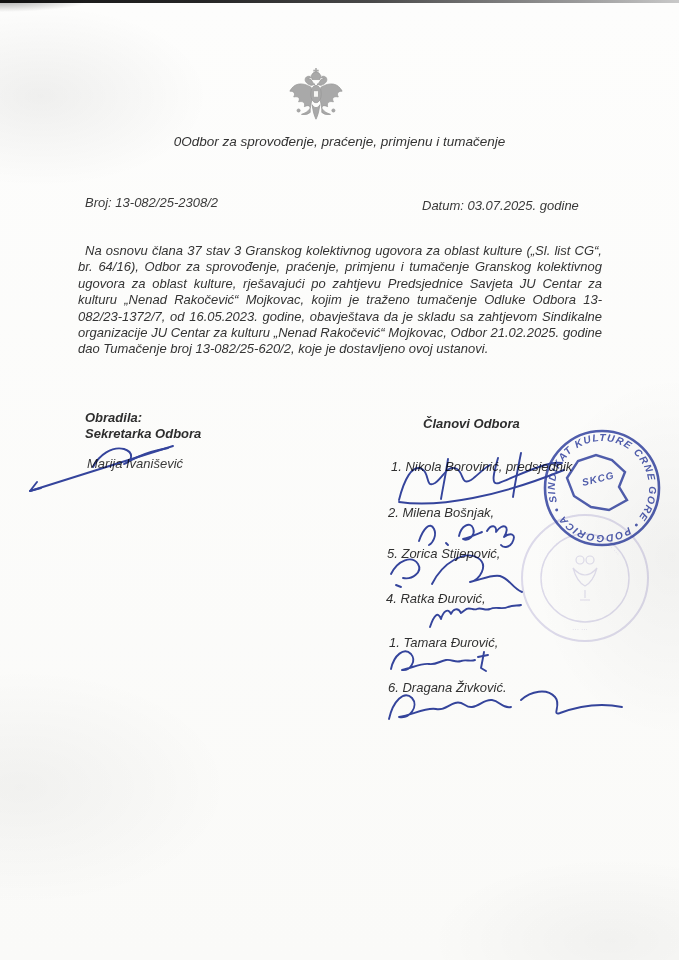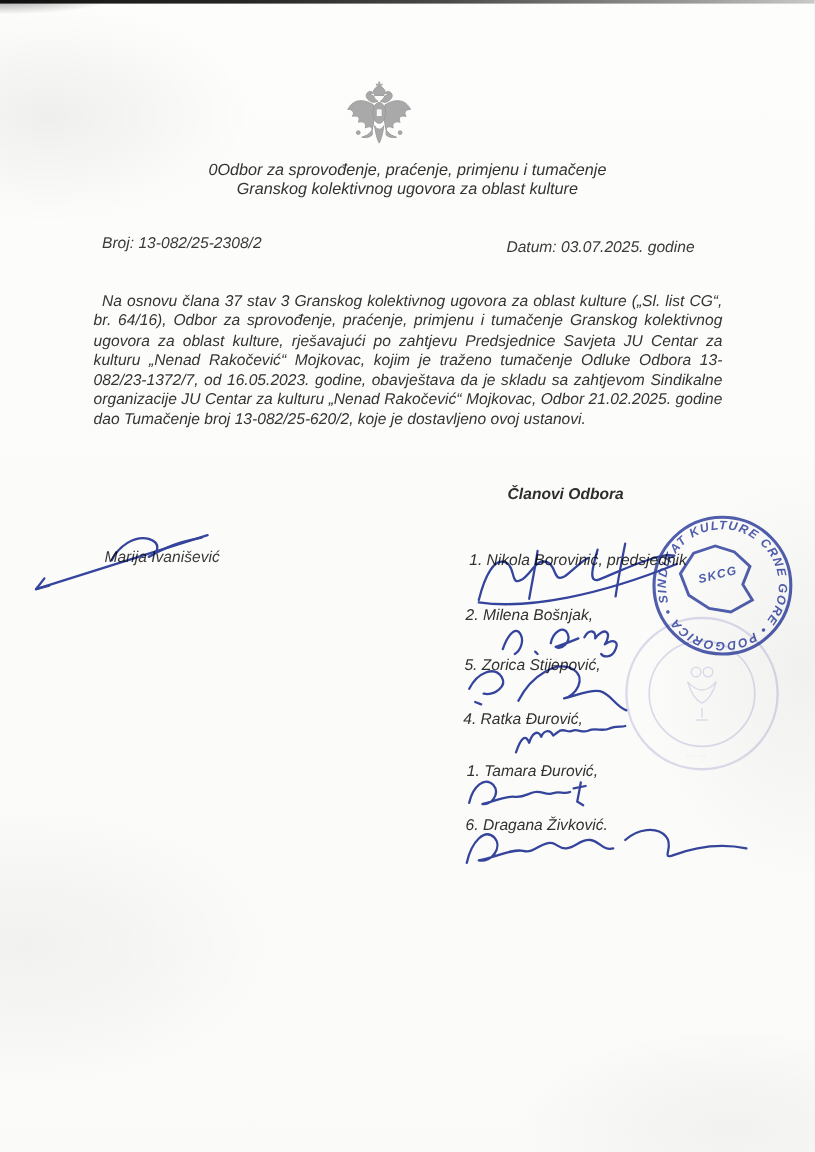--- a/index.html
+++ b/index.html
@@ -34,21 +34,21 @@
   .meta-number{left:85px;top:195px;font-size:13px;}
   .meta-date{left:422px;top:198px;font-size:13px;}
   .body-par{
     left:78px;top:243px;width:524px;
     font-size:13px;line-height:16.4px;text-align:justify;text-indent:7px;
     color:#343434;
   }
   .bold{font-weight:bold;}
   .prep-label{left:85px;top:410px;font-size:13px;line-height:15.5px;color:#2e2e2e;}
   .prep-name{left:87px;top:456px;font-size:13px;color:#3a3a3a;}
-  .members-head{left:423px;top:404px;font-size:13px;color:#2e2e2e;}
+  .members-head{left:423px;top:416px;font-size:13px;color:#2e2e2e;}
   .member{font-size:13px;color:#313131;white-space:nowrap;}
   .m1{left:391px;top:459px;}
   .m2{left:388px;top:505px;}
   .m3{left:387px;top:546px;}
   .m4{left:386px;top:591px;text-align:right;}
   .m5{left:389px;top:635px;}
   .m6{left:388px;top:680px;}
   .ink-layer{
     position:absolute;left:0;top:0;width:679px;height:960px;
     pointer-events:none;mix-blend-mode:multiply;
@@ -75,28 +75,31 @@
       <path d="M26,44 q -4,5 -9,6 q 6,1 9,-2 z"></path>
       <path d="M38,44 q 4,5 9,6 q -6,1 -9,-2 z"></path>
       <circle cx="14" cy="46" r="1.6"></circle>
       <circle cx="50" cy="46" r="1.6"></circle>
       <rect x="29.4" y="25.5" width="5.2" height="6.8" rx="1" fill="#f4f4f2" stroke="#8a8a8a"></rect>
     </g>
   </svg>
 
   <div class="abs title-block">
     <div>0Odbor za sprovođenje, praćenje, primjenu i tumačenje</div>
-    <div>Granskog kolektivnog ugovora za oblast kulture</div>
   </div>
 
   <div class="abs meta-number">Broj: 13-082/25-2308/2</div>
   <div class="abs meta-date">Datum: 03.07.2025. godine</div>
 
   <div class="abs body-par">Na osnovu člana 37 stav 3 Granskog kolektivnog ugovora za oblast kulture („Sl. list CG“, br. 64/16), Odbor za sprovođenje, praćenje, primjenu i tumačenje Granskog kolektivnog ugovora za oblast kulture, rješavajući po zahtjevu Predsjednice Savjeta JU Centar za kulturu „Nenad Rakočević“ Mojkovac, kojim je traženo tumačenje Odluke Odbora 13-082/23-1372/7, od 16.05.2023. godine, obavještava da je skladu sa zahtjevom Sindikalne organizacije JU Centar za kulturu „Nenad Rakočević“ Mojkovac, Odbor 21.02.2025. godine dao Tumačenje broj 13-082/25-620/2, koje je dostavljeno ovoj ustanovi.</div>
 
+  <div class="abs prep-label bold">
+    <div>Obradila:</div>
+    <div>Sekretarka Odbora</div>
+  </div>
   <div class="abs prep-name">Marija Ivanišević</div>
 
   <div class="abs members-head bold">Članovi Odbora</div>
   <div class="abs member m1">1. Nikola Borovinić, predsjednik</div>
   <div class="abs member m2">2. Milena Bošnjak,</div>
   <div class="abs member m3">5. Zorica Stijepović,</div>
   <div class="abs member m4">4. Ratka Đurović,</div>
   <div class="abs member m5">1. Tamara Đurović,</div>
   <div class="abs member m6">6. Dragana Živković.</div>
 

